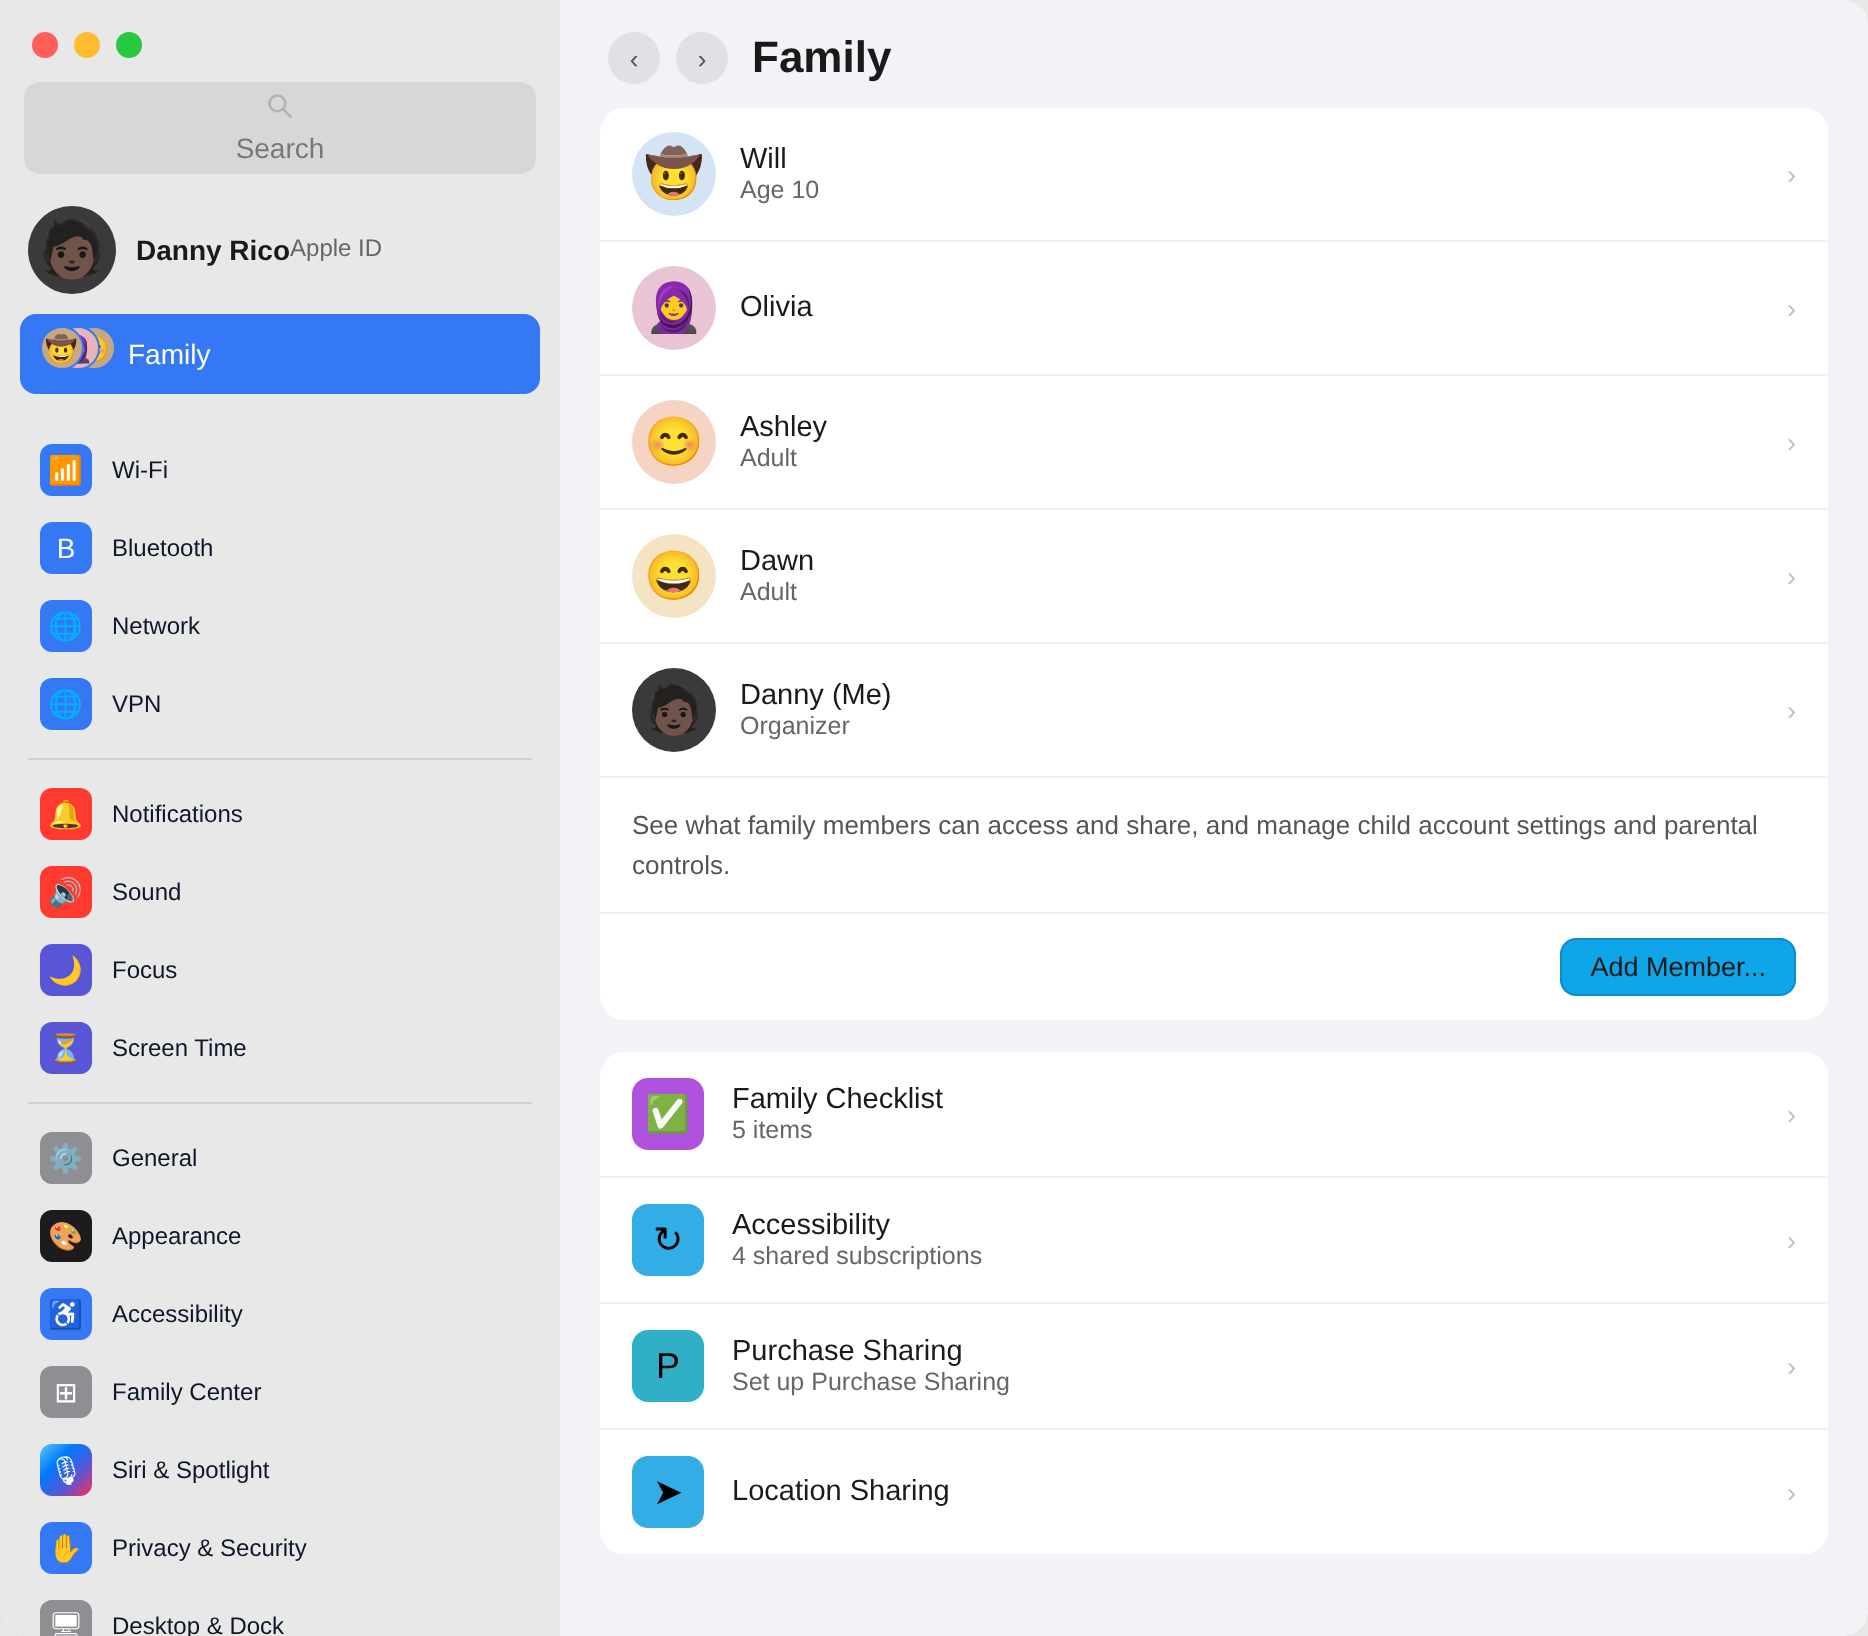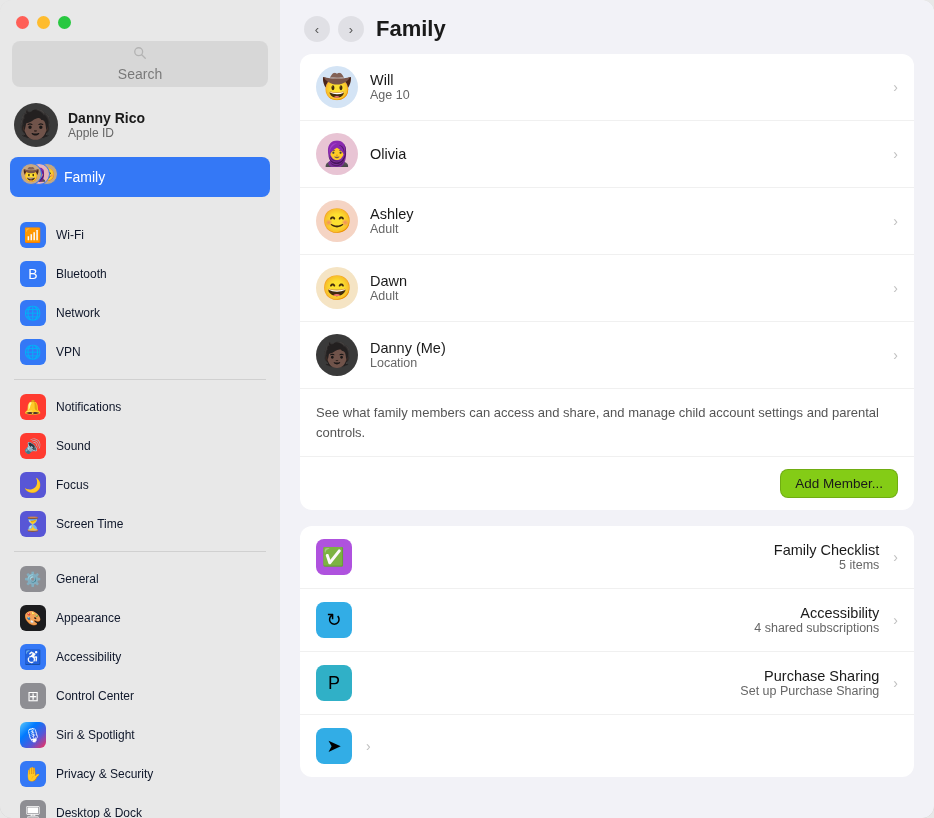--- a/index.html
+++ b/index.html
@@ -93,21 +93,21 @@
       overflow: hidden;
       flex-shrink: 0;
       display: flex;
       align-items: center;
       justify-content: center;
     }
     .user-avatar-emoji {
       font-size: 28px;
       line-height: 1;
     }
-    .user-info { display: flex; flex-direction: column; }
+    .user-info { display: flex; }
     .user-name { font-size: 14px; font-weight: 600; color: #1a1a1a; }
     .user-subtitle { font-size: 12px; color: #666; }
 
     
     .sidebar-family-item {
       display: flex;
       align-items: center;
       gap: 8px;
       margin: 2px 10px;
       padding: 6px 10px;
@@ -285,21 +285,21 @@
     }
 
     
     .add-member-container {
       display: flex;
       justify-content: flex-end;
       padding: 12px 16px;
       border-top: 1px solid rgba(0,0,0,0.06);
     }
     .add-member-btn {
-      background: #84cc16;
+      background: #0ea5e9;
       border: 1px solid rgba(0,0,0,0.15);
       border-radius: 8px;
       padding: 6px 14px;
       font-size: 13.5px;
       color: #1a1a1a;
       cursor: pointer;
       font-family: inherit;
     }
 
     
@@ -321,21 +321,21 @@
       align-items: center;
       justify-content: center;
       flex-shrink: 0;
       font-size: 18px;
     }
     .fi-checklist { background: #af52de; }
     .fi-subscriptions { background: #32ade6; }
     .fi-purchase { background: #30b0c7; }
     .fi-location { background: #32ade6; }
 
-    .feature-info { flex: 1; text-align: right; }
+    .feature-info { flex: 1; }
     .feature-name { font-size: 14.5px; font-weight: 500; color: #1a1a1a; }
     .feature-sub { font-size: 12.5px; color: #666; }
 
     ::-webkit-scrollbar { width: 6px; }
     ::-webkit-scrollbar-track { background: transparent; }
     ::-webkit-scrollbar-thumb { background: rgba(0,0,0,0.2); border-radius: 3px; }
   </style>
 </head>
 <body>
 
@@ -422,21 +422,21 @@
         <div class="sidebar-item">
     <div class="sidebar-icon icon-appearance">🎨</div>
     <span class="sidebar-item-label">Appearance</span>
   </div>
         <div class="sidebar-item">
     <div class="sidebar-icon icon-accessibility">♿</div>
     <span class="sidebar-item-label">Accessibility</span>
   </div>
         <div class="sidebar-item">
     <div class="sidebar-icon icon-controlcenter">⊞</div>
-    <span class="sidebar-item-label">Control Center</span>
+    <span class="sidebar-item-label">Family Center</span>
   </div>
         <div class="sidebar-item">
     <div class="sidebar-icon icon-siri">🎙</div>
     <span class="sidebar-item-label">Siri &amp; Spotlight</span>
   </div>
         <div class="sidebar-item">
     <div class="sidebar-icon icon-privacy">✋</div>
     <span class="sidebar-item-label">Privacy &amp; Security</span>
   </div>
         <div class="sidebar-item">
@@ -500,21 +500,21 @@
       <div class="member-role">Adult</div>
     </div>
     <span class="chevron">›</span>
   </div>
             <div class="member-row">
     <div class="member-avatar avatar-danny">
       <span>🧑🏿</span>
     </div>
     <div class="member-info">
       <div class="member-name">Danny (Me)</div>
-      <div class="member-role">Location</div>
+      <div class="member-role">Organizer</div>
     </div>
     <span class="chevron">›</span>
   </div>
           </div>
 
         <div class="description-text">See what family members can access and share, and manage child account settings and parental controls.</div>
 
         <div class="add-member-container">
           <button class="add-member-btn">Add Member...</button>
         </div>
@@ -541,20 +541,24 @@
             <div class="feature-row">
     <div class="feature-icon fi-purchase">P</div>
     <div class="feature-info">
       <div class="feature-name">Purchase Sharing</div>
       <div class="feature-sub">Set up Purchase Sharing</div>
     </div>
     <span class="chevron">›</span>
   </div>
             <div class="feature-row">
     <div class="feature-icon fi-location">➤</div>
+    <div class="feature-info">
+      <div class="feature-name">Location Sharing</div>
+
+    </div>
     <span class="chevron">›</span>
   </div>
           </div>
       </div>
 
     </div>
   </div>
 </div>
 
 </body></html>

